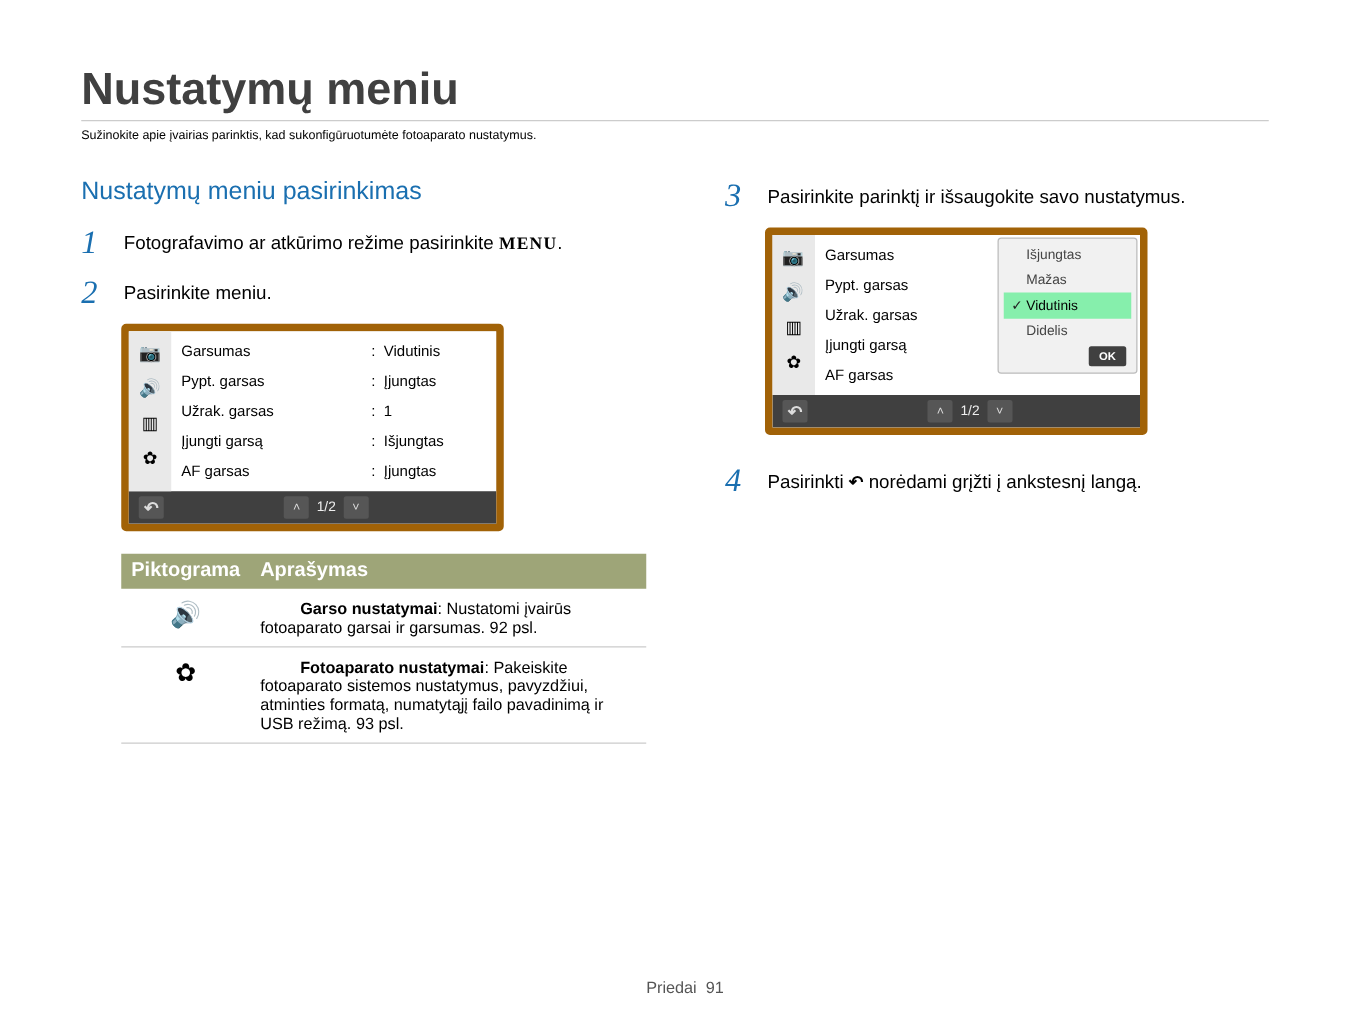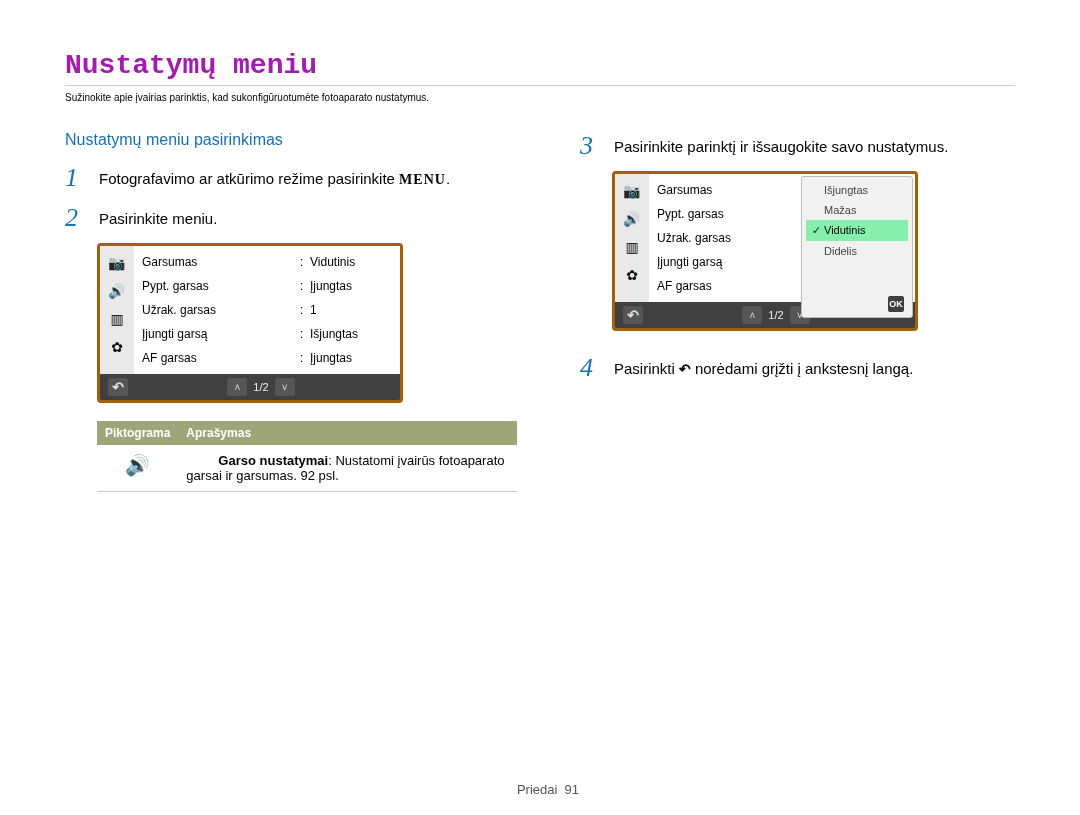--- a/index.html
+++ b/index.html
@@ -7,49 +7,48 @@
     font-family: Arial, Helvetica, sans-serif;
     width: 1080px;
     height: 815px;
     background: #fff;
     color: #000;
     padding: 50px 65px 0;
     position: relative;
     font-size: 14px;
   }
   .title {
-    color: #a21caf;
-    font-size: 28px;
+    color: #404040;
+    font-size: 36px;
     font-weight: bold;
     margin-bottom: 6px;
     border-bottom: 1px solid #ccc;
     padding-bottom: 4px;
-    font-family: Liberation Mono, monospace;
   }
   .subtitle {
     font-size: 10px;
     margin-bottom: 28px;
   }
   .columns { display: flex; gap: 50px; }
   .col-left { width: 465px; }
   .col-right { width: 430px; }
   .section-head {
     color: #1a6fb0;
-    font-size: 16px;
+    font-size: 20px;
     margin-bottom: 14px;
   }
   .step { display: flex; align-items: flex-start; gap: 10px; margin-bottom: 10px; }
   .step-num { color: #1a6fb0; font-size: 26px; font-style: italic; font-family: Georgia, serif; width: 24px; }
   .step-text { font-size: 15px; padding-top: 7px; }
   .menu-word { font-family: Georgia, serif; font-weight: bold; letter-spacing: 1px; font-size: 14px; }
 
   .device-screen {
     width: 306px;
     margin: 10px 0 18px 32px;
-    border: 3px solid #a16207;
+    border: 6px solid #a16207;
     border-radius: 4px;
     background: #ececec;
     overflow: hidden;
   }
   .ds-body { background: #fff; display: flex; }
   .ds-icons {
     width: 34px;
     background: #e9e9e9;
     padding: 6px 0;
     display: flex;
@@ -105,37 +104,37 @@
     display: flex;
     flex-direction: column;
     padding: 3px 4px 5px;
   }
   .opts-box .opt { font-size: 11px; padding: 4px 6px; color: #444; }
   .opts-box .opt.selected { background: #86efac; color: #000; }
   .opts-box .opt .chk { display:inline-block; width:12px; color:#222; }
   .opts-box .ok-row { display:flex; justify-content:flex-end; padding: 2px 4px 0 0;}
   .opts-box .ok {
     display:inline-flex; align-items:center; justify-content:center;
-    width:16px; height:16px; background:#404040; color:#fff;
-    font-size:9px; font-weight:bold; border-radius:2px;margin-top:33px;
+    width:30px; height:16px; background:#404040; color:#fff;
+    font-size:9px; font-weight:bold; border-radius:2px;
   }
 
   
   .legend {
     width: 420px;
     margin-left: 32px;
     border-collapse: collapse;
     font-size: 13px;
   }
   .legend th {
     background: #9ea578;
     color: #fff;
     text-align: left;
     padding: 5px 8px;
-    font-size: 12px;
+    font-size: 16px;
     font-weight: bold;
   }
   .legend td {
     border-bottom: 1px solid #ccc;
     padding: 8px;
     vertical-align: top;
   }
   .legend td:first-child {
     text-align: center;
     width: 70px;
@@ -231,20 +230,24 @@
     <table class="legend">
       <tbody>
           <tr>
         <th>Piktograma</th>
         <th>Aprašymas</th>
       </tr>
       <tr>
         <td><span class="ic-sound"></span></td>
         <td><span class="b">Garso nustatymai</span><span>: Nustatomi įvairūs fotoaparato garsai ir garsumas. 92 psl.</span></td>
       </tr>
+      <tr>
+        <td><span class="ic-gear"></span></td>
+        <td><span class="b">Fotoaparato nustatymai</span><span>: Pakeiskite fotoaparato sistemos nustatymus, pavyzdžiui, atminties formatą, numatytąjį failo pavadinimą ir USB režimą. 93 psl.</span></td>
+      </tr>
     </tbody>
       </table>
   </div>
 
   <div class="col-right">
 
     <div class="step">
       <div class="step-num">3</div>
       <div class="step-text">Pasirinkite parinktį ir išsaugokite savo nustatymus.</div>
     </div>

